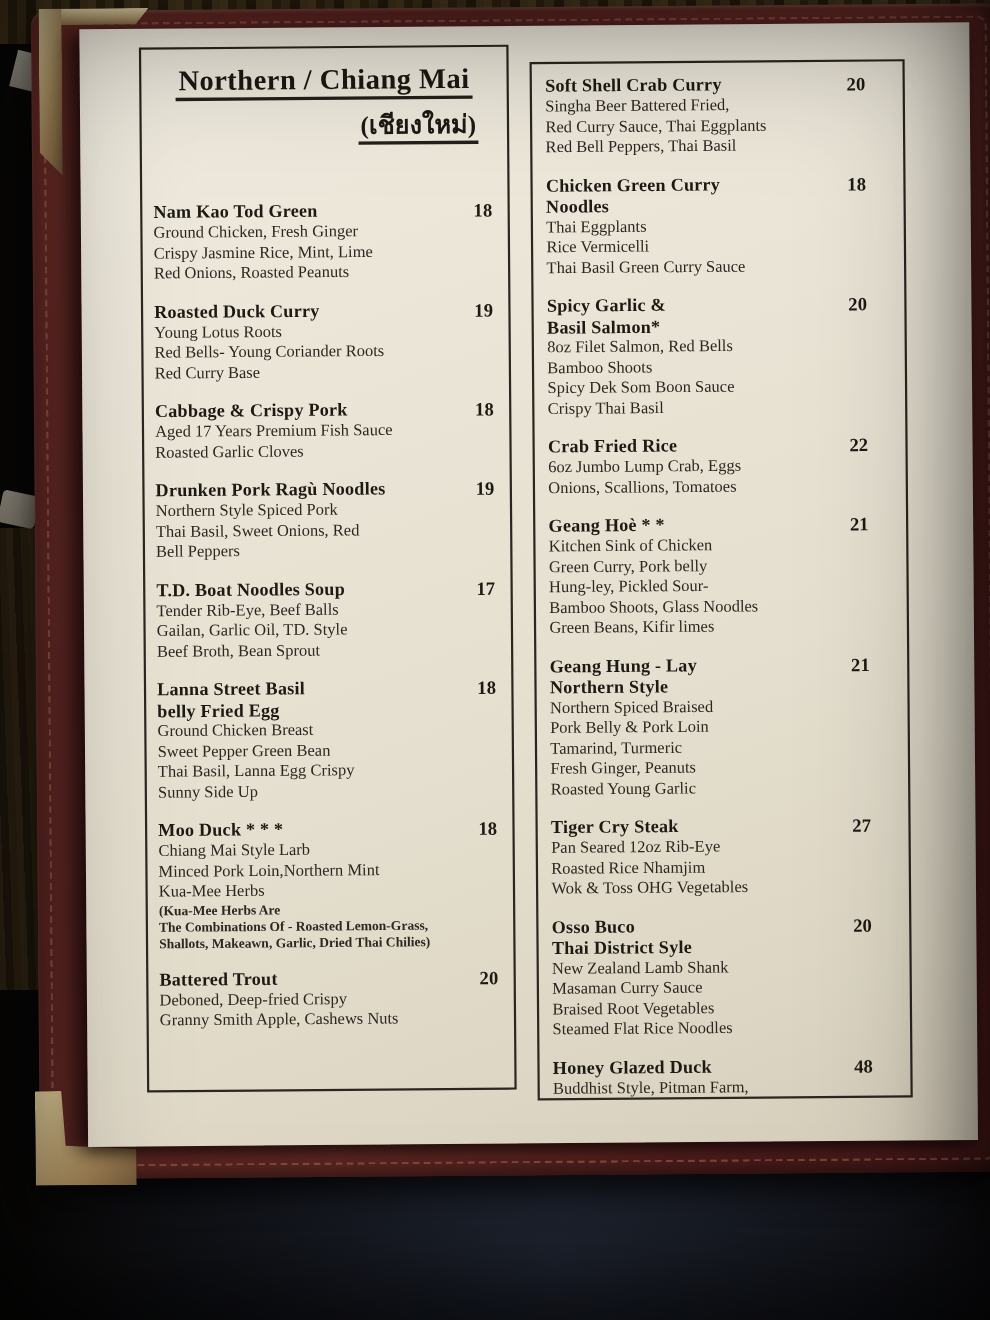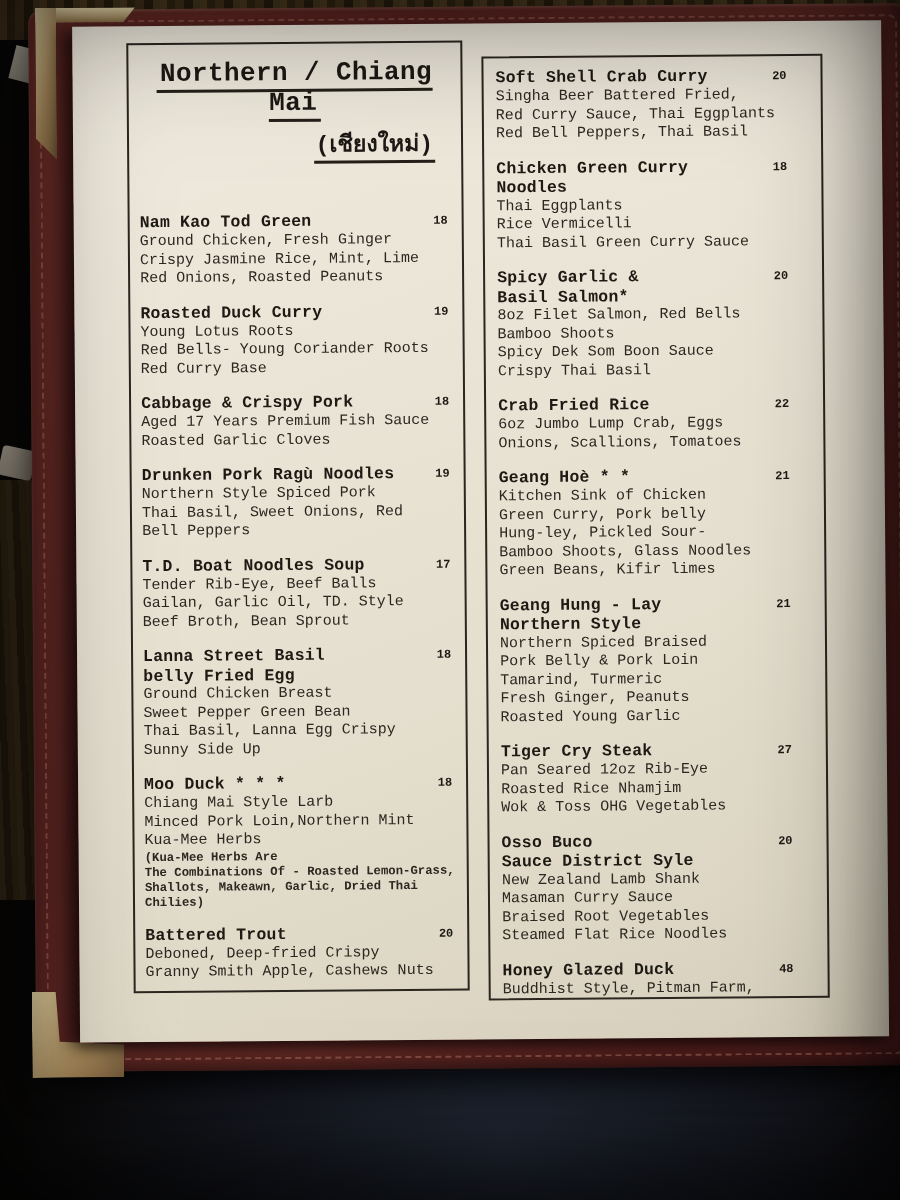--- a/index.html
+++ b/index.html
@@ -1,18 +1,18 @@
 <!DOCTYPE html>
 <html><head>
 <meta charset="utf-8">
 <style>
   html,body{margin:0;padding:0;background:#070605;}
   .photo{position:relative;width:900px;height:1200px;overflow:hidden;
     background:radial-gradient(620px 420px at 56% 96%, #222835 0%, #14161d 45%, #0a0908 78%);
-    font-family:Liberation Mono, monospace;}
+    font-family:Liberation Serif, serif;}
   .wood-top{position:absolute;left:0;top:0;width:100%;height:58px;
     background:repeating-linear-gradient(90deg,#5a4526 0 7px,#392b15 7px 15px,#4c3a1f 15px 24px,#2c2111 24px 33px,#514024 33px 40px);
     filter:brightness(.9);}
   .wood-left{position:absolute;left:0;top:480px;width:90px;height:420px;
     background:repeating-linear-gradient(88deg,#4a3820 0 6px,#2e2211 6px 13px,#413118 13px 20px);
     opacity:.8;}
   .cloth-left{position:absolute;left:0;top:40px;width:70px;height:460px;background:#0b0a09;}
   .light-object{position:absolute;left:0;top:448px;width:34px;height:30px;border-radius:4px;
     background:linear-gradient(100deg,#cfc6b5,#8d8374);transform:rotate(12deg);}
   .paper-scrap{position:absolute;left:12px;top:48px;width:28px;height:34px;
@@ -37,21 +37,21 @@
     color:#262118;}
   .col-left{left:54px;top:17px;width:336px;height:950px;padding:8px 10px 6px 10px;}
   .col-right{left:409px;top:33px;width:341px;height:944px;padding:10px 10px 6px 12px;}
   .title-en{font-size:26px;font-weight:bold;text-align:center;margin-top:6px;letter-spacing:.4px;color:#1c1813;}
   .title-en span{border-bottom:3px solid #241f19;padding:0 3px 1px;}
   .title-th{font-size:23px;font-weight:bold;text-align:right;padding-right:16px;margin-top:8px;margin-bottom:50px;color:#1c1813;}
   .title-th span{border-bottom:3px solid #241f19;padding:0 2px 2px;}
   .menu-item{margin-bottom:15px;}
   .item-row{display:flex;justify-content:space-between;align-items:flex-start;}
   .item-name{font-weight:bold;font-size:16.5px;line-height:19.5px;color:#1d1913;letter-spacing:.2px;}
-  .item-price{font-weight:bold;font-size:12px;line-height:19px;color:#1d1913;flex:0 0 auto;padding-top:1px;}
+  .item-price{font-weight:bold;font-size:17px;line-height:19px;color:#1d1913;flex:0 0 auto;padding-top:1px;}
   .col-left .item-price{padding-right:4px;}
   .col-right .item-price{padding-right:24px;}
   .desc-line{font-size:15px;line-height:18.5px;color:#2c2720;}
   .fine-line{font-size:12.3px;line-height:15px;font-weight:bold;color:#2c2720;}
   .vignette{position:absolute;inset:0;pointer-events:none;
     box-shadow:inset 0 0 150px rgba(0,0,0,.55), inset 0 -40px 80px rgba(0,0,0,.45);}
 </style>
 </head>
 <body>
 
@@ -256,21 +256,21 @@
                 <div class="item-price">27</div>
               </div>
               <div class="desc-line">Pan Seared 12oz Rib-Eye</div>
               <div class="desc-line">Roasted Rice Nhamjim</div>
               <div class="desc-line">Wok &amp; Toss OHG Vegetables</div>
             </div>
             <div class="menu-item">
               <div class="item-row">
                 <div class="item-name">
                   <div class="name-line">Osso Buco</div>
-                  <div class="name-line">Sauce District Syle</div>
+                  <div class="name-line">Thai District Syle</div>
                 </div>
                 <div class="item-price">20</div>
               </div>
               <div class="desc-line">New Zealand Lamb Shank</div>
               <div class="desc-line">Masaman Curry Sauce</div>
               <div class="desc-line">Braised Root Vegetables</div>
               <div class="desc-line">Steamed Flat Rice Noodles</div>
             </div>
             <div class="menu-item">
               <div class="item-row">

